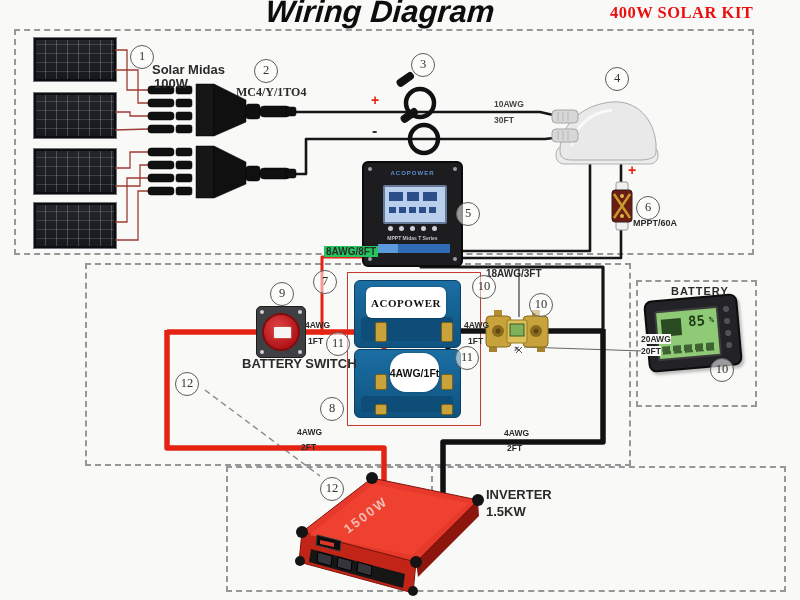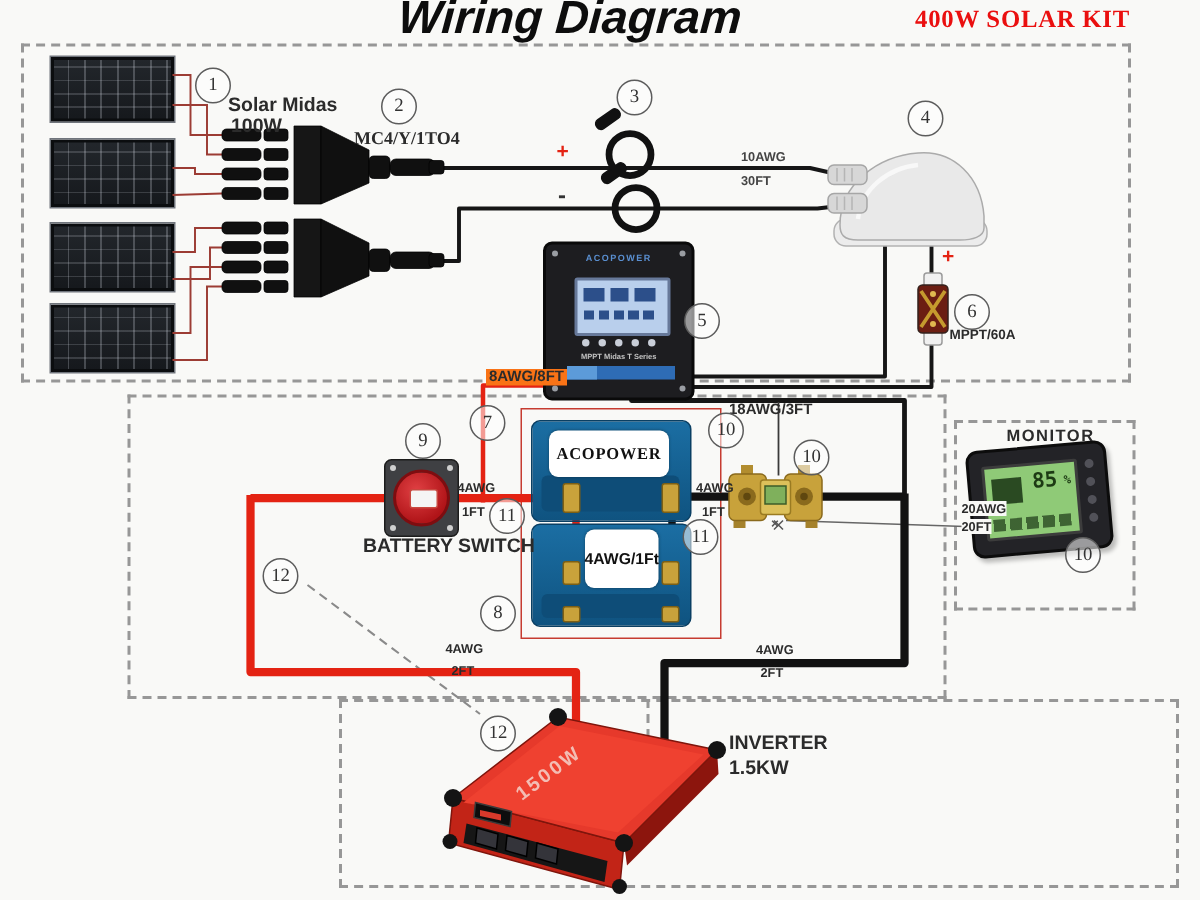--- a/index.html
+++ b/index.html
@@ -232,21 +232,21 @@
   </div>
   <div class="gold" style="left:375px;top:322px;width:10px;height:18px;"></div>
   <div class="gold" style="left:441px;top:322px;width:10px;height:18px;"></div>
   <div class="gold" style="left:375px;top:374px;width:10px;height:14px;"></div>
   <div class="gold" style="left:441px;top:374px;width:10px;height:14px;"></div>
   <div class="gold" style="left:375px;top:404px;width:10px;height:9px;"></div>
   <div class="gold" style="left:441px;top:404px;width:10px;height:9px;"></div>
   <div class="whitecard" style="left:366px;top:287px;width:80px;height:31px;">
     <span style="font:bold 11px 'Liberation Serif',serif;color:#111;letter-spacing:.5px;">ACOPOWER</span>
   </div>
-  <div class="whitecard" style="left:390px;top:353px;width:49px;height:39px;">
+  <div class="whitecard" style="left:390px;top:353px;width:49px;height:39px;border-radius:16px;">
     <span style="font:bold 10.5px 'Liberation Sans',sans-serif;color:#111;">4AWG/1Ft</span>
   </div>
 
   <div style="position:absolute;left:646px;top:297px;width:94px;height:72px;background:#232327;border:2px solid #0c0c0c;border-radius:8px;
               transform:rotate(-5deg);z-index:5;box-shadow:2px 3px 3px rgba(0,0,0,.25);box-sizing:border-box;">
     <div style="position:absolute;left:8px;top:9px;width:60px;height:46px;background:#8fca77;border:2px solid #3c3c3c;border-radius:2px;">
       <div style="position:absolute;left:4px;top:7px;width:20px;height:17px;background:#2a4a22;"></div>
       <span style="position:absolute;right:12px;top:3px;font:bold 14px 'DejaVu Sans Mono',monospace;color:#1d3a14;">85</span>
       <span style="position:absolute;right:3px;top:7px;font:bold 8px 'DejaVu Sans Mono',monospace;color:#1d3a14;">%</span>
       <div style="position:absolute;left:3px;bottom:4px;width:52px;height:8px;background:repeating-linear-gradient(90deg,#2a4a22 0 8px,transparent 8px 11px);opacity:.8;"></div>
@@ -255,34 +255,34 @@
     <div class="btn-dot" style="right:7px;top:22px;background:#515158;width:6px;height:6px;"></div>
     <div class="btn-dot" style="right:7px;top:34px;background:#515158;width:6px;height:6px;"></div>
     <div class="btn-dot" style="right:7px;top:46px;background:#515158;width:6px;height:6px;"></div>
   </div>
 
   <div class="lbl lbl13" style="left:154px;top:46px;z-index:6;margin-top:30px;">100W</div>
   <div class="lbl lbl13" style="left:152px;top:62px;z-index:6;">Solar Midas</div>
   <div class="lbl lbl12" style="left:236px;top:85px;z-index:6;font-family:Liberation Serif, serif;">MC4/Y/1TO4</div>
   <div class="lbl" style="left:494px;top:99px;z-index:6;color:#444;">10AWG</div>
   <div class="lbl" style="left:494px;top:115px;z-index:6;color:#444;">30FT</div>
-  <div class="lbl lbl10" style="left:324px;top:246px;z-index:6;background:#f97316;padding:0 2px;">8AWG/8FT</div>
+  <div class="lbl lbl10" style="left:324px;top:246px;z-index:6;background:#22c55e;padding:0 2px;">8AWG/8FT</div>
   <div class="lbl lbl10" style="left:486px;top:268px;z-index:6;">18AWG/3FT</div>
   <div class="lbl" style="left:305px;top:320px;z-index:6;">4AWG</div>
   <div class="lbl" style="left:308px;top:336px;z-index:6;">1FT</div>
   <div class="lbl" style="left:464px;top:320px;z-index:6;">4AWG</div>
   <div class="lbl" style="left:468px;top:336px;z-index:6;">1FT</div>
   <div class="lbl" style="left:641px;top:334px;z-index:6;background:#f9f9f7;">20AWG</div>
   <div class="lbl" style="left:641px;top:346px;z-index:6;background:#f9f9f7;">20FT</div>
   <div class="lbl" style="left:297px;top:427px;z-index:6;">4AWG</div>
   <div class="lbl" style="left:301px;top:442px;z-index:6;">2FT</div>
   <div class="lbl" style="left:504px;top:428px;z-index:6;">4AWG</div>
   <div class="lbl" style="left:507px;top:443px;z-index:6;">2FT</div>
   <div class="lbl" style="left:633px;top:218px;z-index:6;font-size:9px;">MPPT/60A</div>
-  <div class="lbl" style="left:671px;top:285px;z-index:6;font-size:11px;letter-spacing:1px;">MONITOR</div>
+  <div class="lbl" style="left:671px;top:285px;z-index:6;font-size:11px;letter-spacing:1px;">BATTERY</div>
   <div class="lbl lbl13" style="left:242px;top:356px;z-index:6;">BATTERY SWITCH</div>
   <div class="lbl lbl13" style="left:486px;top:487px;z-index:6;">INVERTER</div>
   <div class="lbl lbl13" style="left:486px;top:504px;z-index:6;">1.5KW</div>
   <div class="lbl" style="left:371px;top:92px;z-index:6;color:#e42313;font-size:14px;">+</div>
   <div class="lbl" style="left:372px;top:122px;z-index:6;color:#333;font-size:16px;">-</div>
   <div class="lbl" style="left:628px;top:162px;z-index:6;color:#e42313;font-size:14px;">+</div>
   <div class="lbl" style="left:514px;top:344px;z-index:6;color:#555;font-size:9px;">×</div>
 
   <div class="co" style="left:130px;top:45px;">1</div>
   <div class="co" style="left:254px;top:59px;">2</div>

